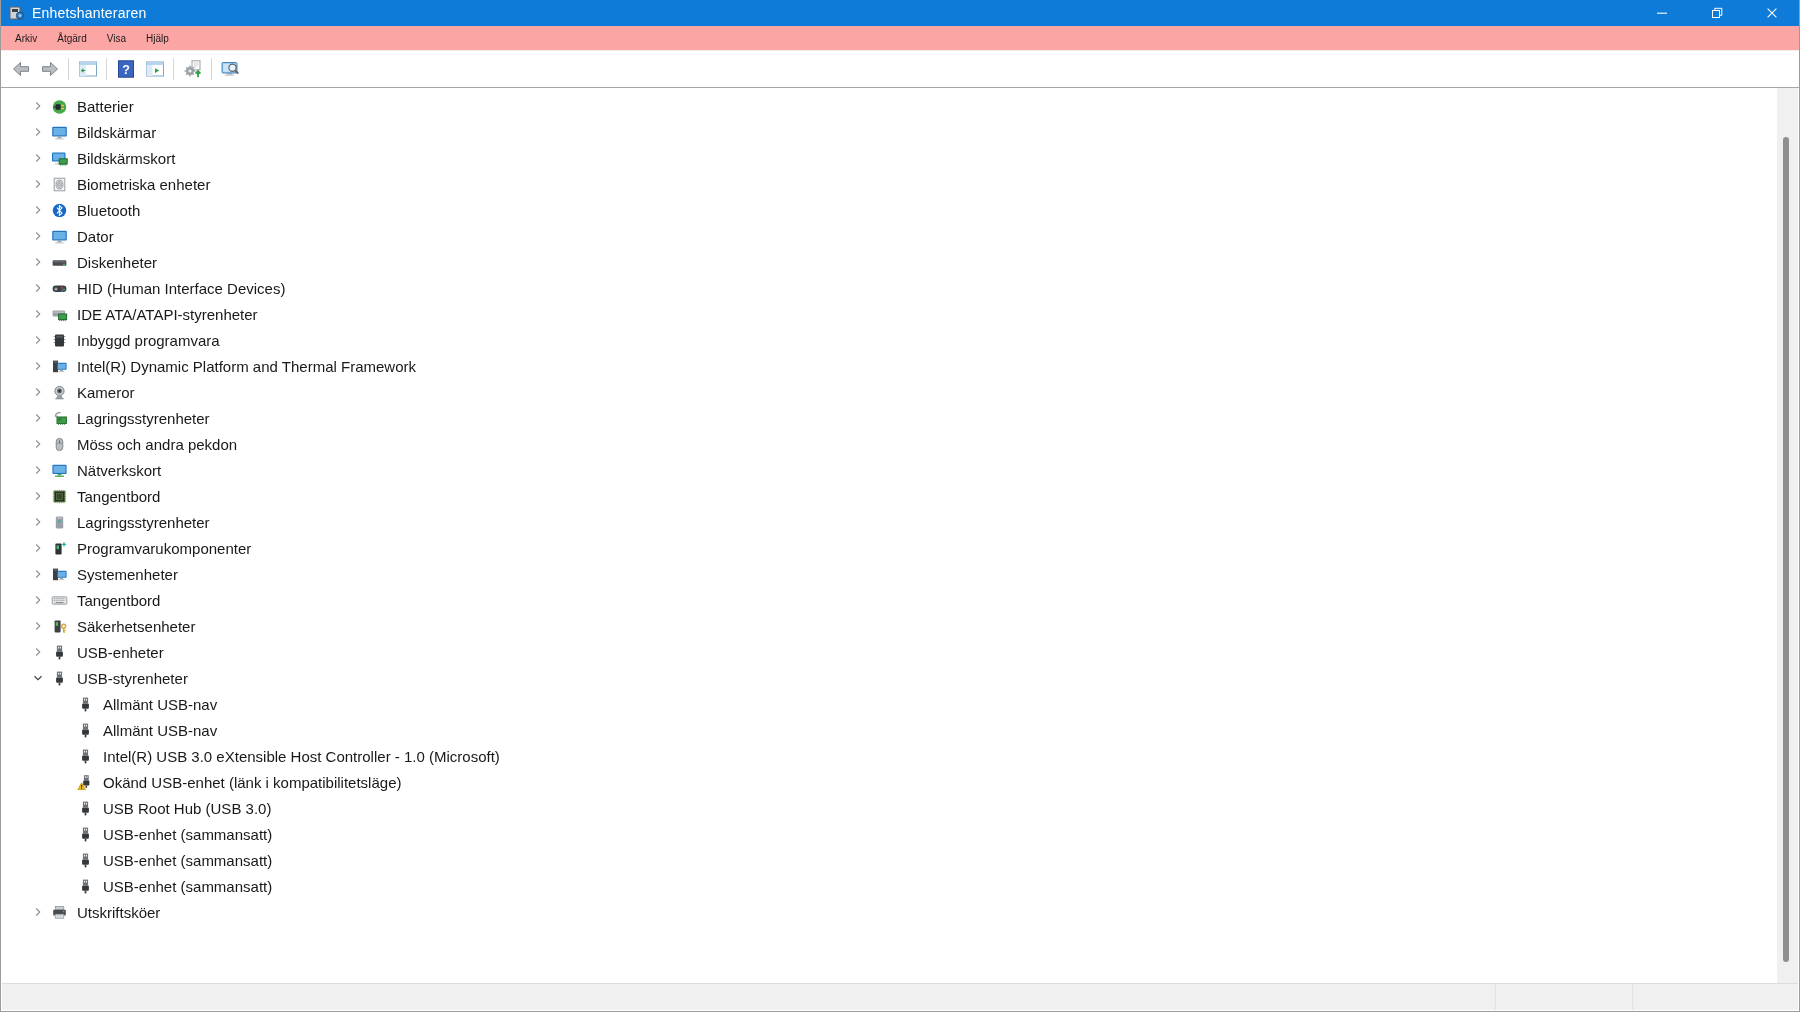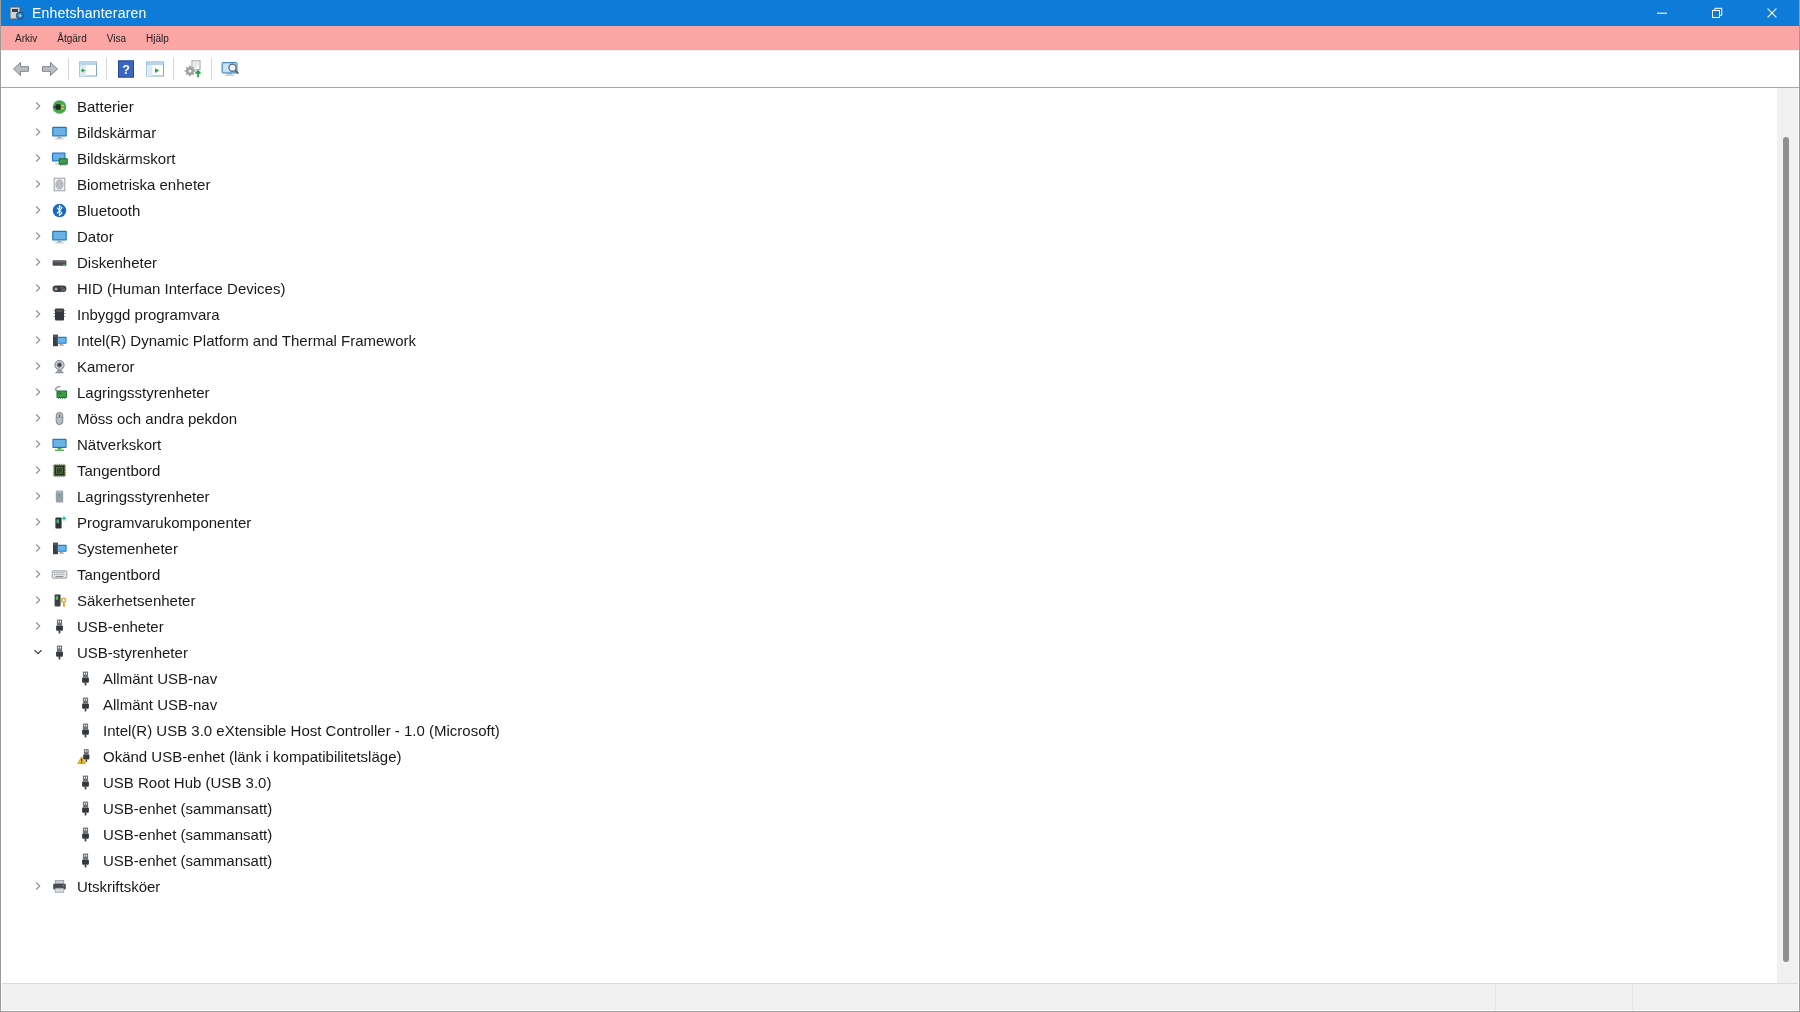--- a/index.html
+++ b/index.html
@@ -293,20 +293,36 @@
           <span class="tree-label">HID (Human Interface Devices)</span>
         </div>
         <div class="tree-row lvl1">
           <span class="twisty">
             <svg viewBox="0 0 16 16">
               <path d="M6 4l4 4-4 4" fill="none" stroke="#8a8f94" stroke-width="1.3"></path>
             </svg>
           </span>
           <span class="tree-icon">
             <svg viewBox="0 0 17 17">
+              <rect x="1.6" y="4.6" width="12.4" height="6" rx="1" fill="#9aa0a6"></rect>
+              <rect x="2.6" y="5.6" width="10.4" height="1.1" fill="#c4c8cc"></rect>
+              <rect x="7.6" y="8" width="8" height="5.6" fill="#3f9e4d" stroke="#1e6b2a"></rect>
+              <path d="M8.8 13.6v1.5M10.6 13.6v1.5M12.4 13.6v1.5M14.2 13.6v1.5" stroke="#1e6b2a" stroke-width="0.8"></path>
+            </svg>
+          </span>
+          <span class="tree-label">IDE ATA/ATAPI-styrenheter</span>
+        </div>
+        <div class="tree-row lvl1">
+          <span class="twisty">
+            <svg viewBox="0 0 16 16">
+              <path d="M6 4l4 4-4 4" fill="none" stroke="#8a8f94" stroke-width="1.3"></path>
+            </svg>
+          </span>
+          <span class="tree-icon">
+            <svg viewBox="0 0 17 17">
               <rect x="4" y="2.6" width="9" height="11.8" rx="1" fill="#34383c"></rect>
               <path d="M4 4.6H2.6M4 7.6H2.6M4 10.6H2.6M13 4.6h1.4M13 7.6h1.4M13 10.6h1.4" stroke="#8a8f94" stroke-width="1"></path>
               <rect x="5.2" y="3.8" width="6.6" height="2" fill="#55595e"></rect>
             </svg>
           </span>
           <span class="tree-label">Inbyggd programvara</span>
         </div>
         <div class="tree-row lvl1">
           <span class="twisty">
             <svg viewBox="0 0 16 16">

